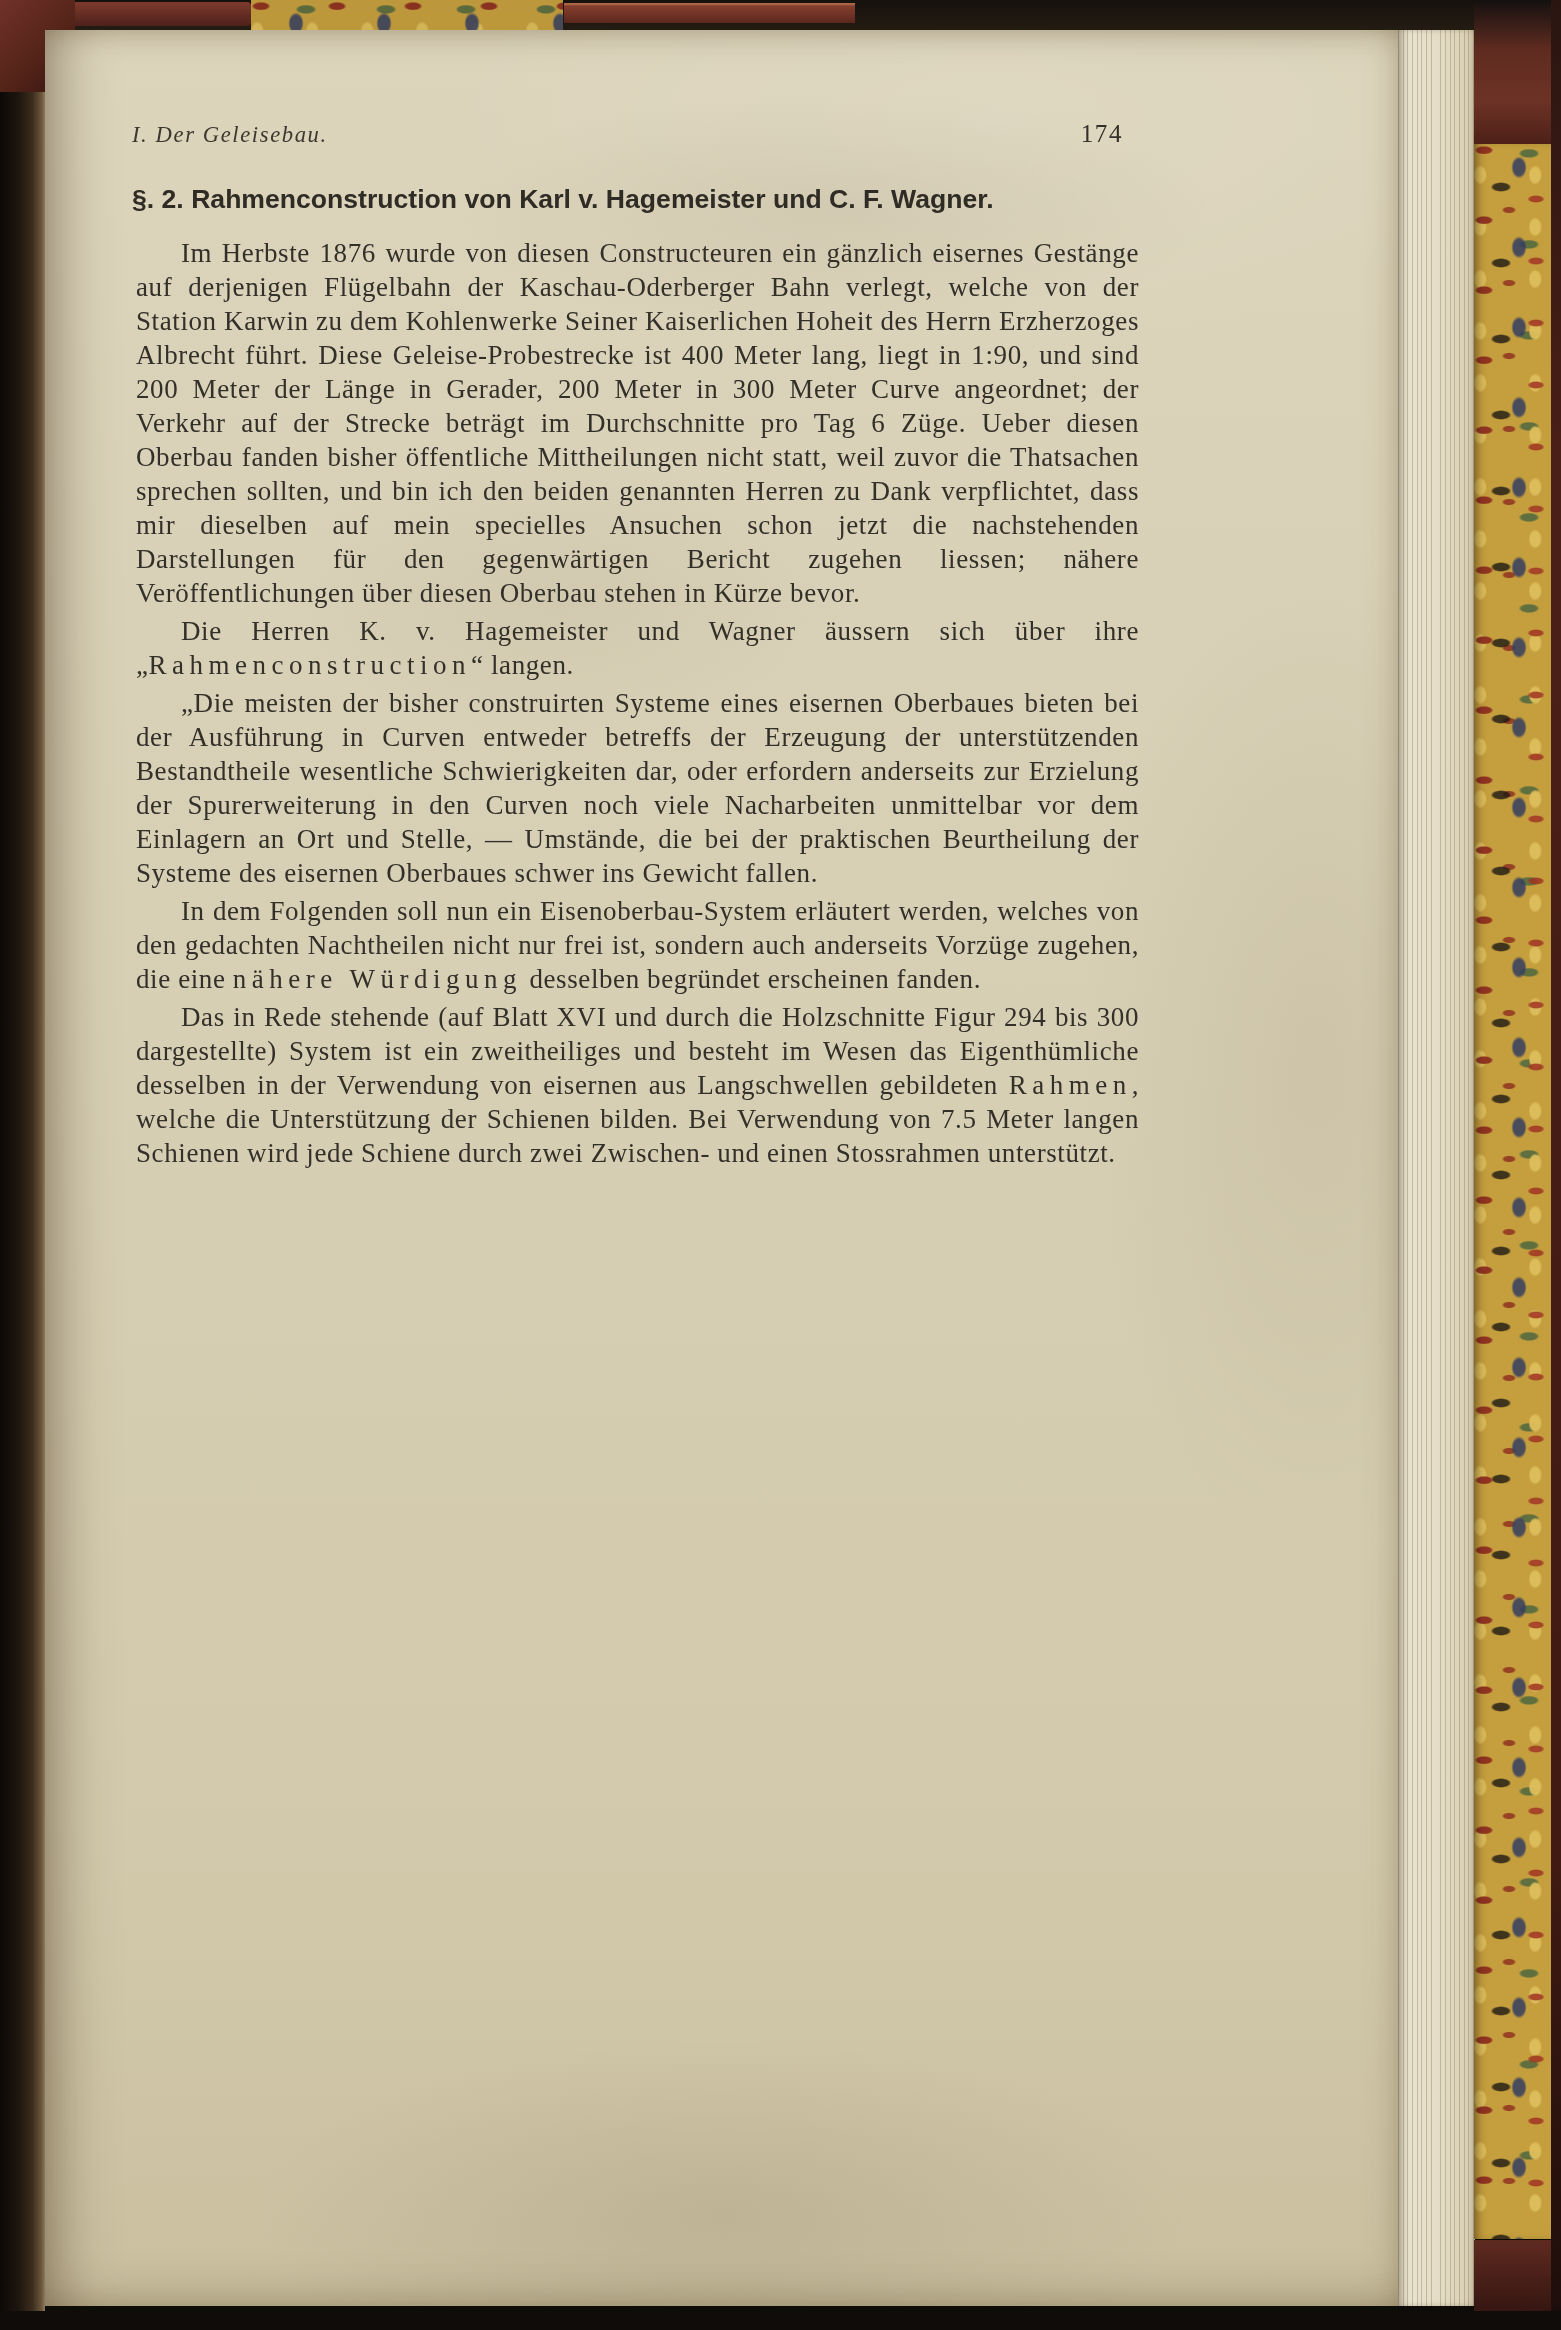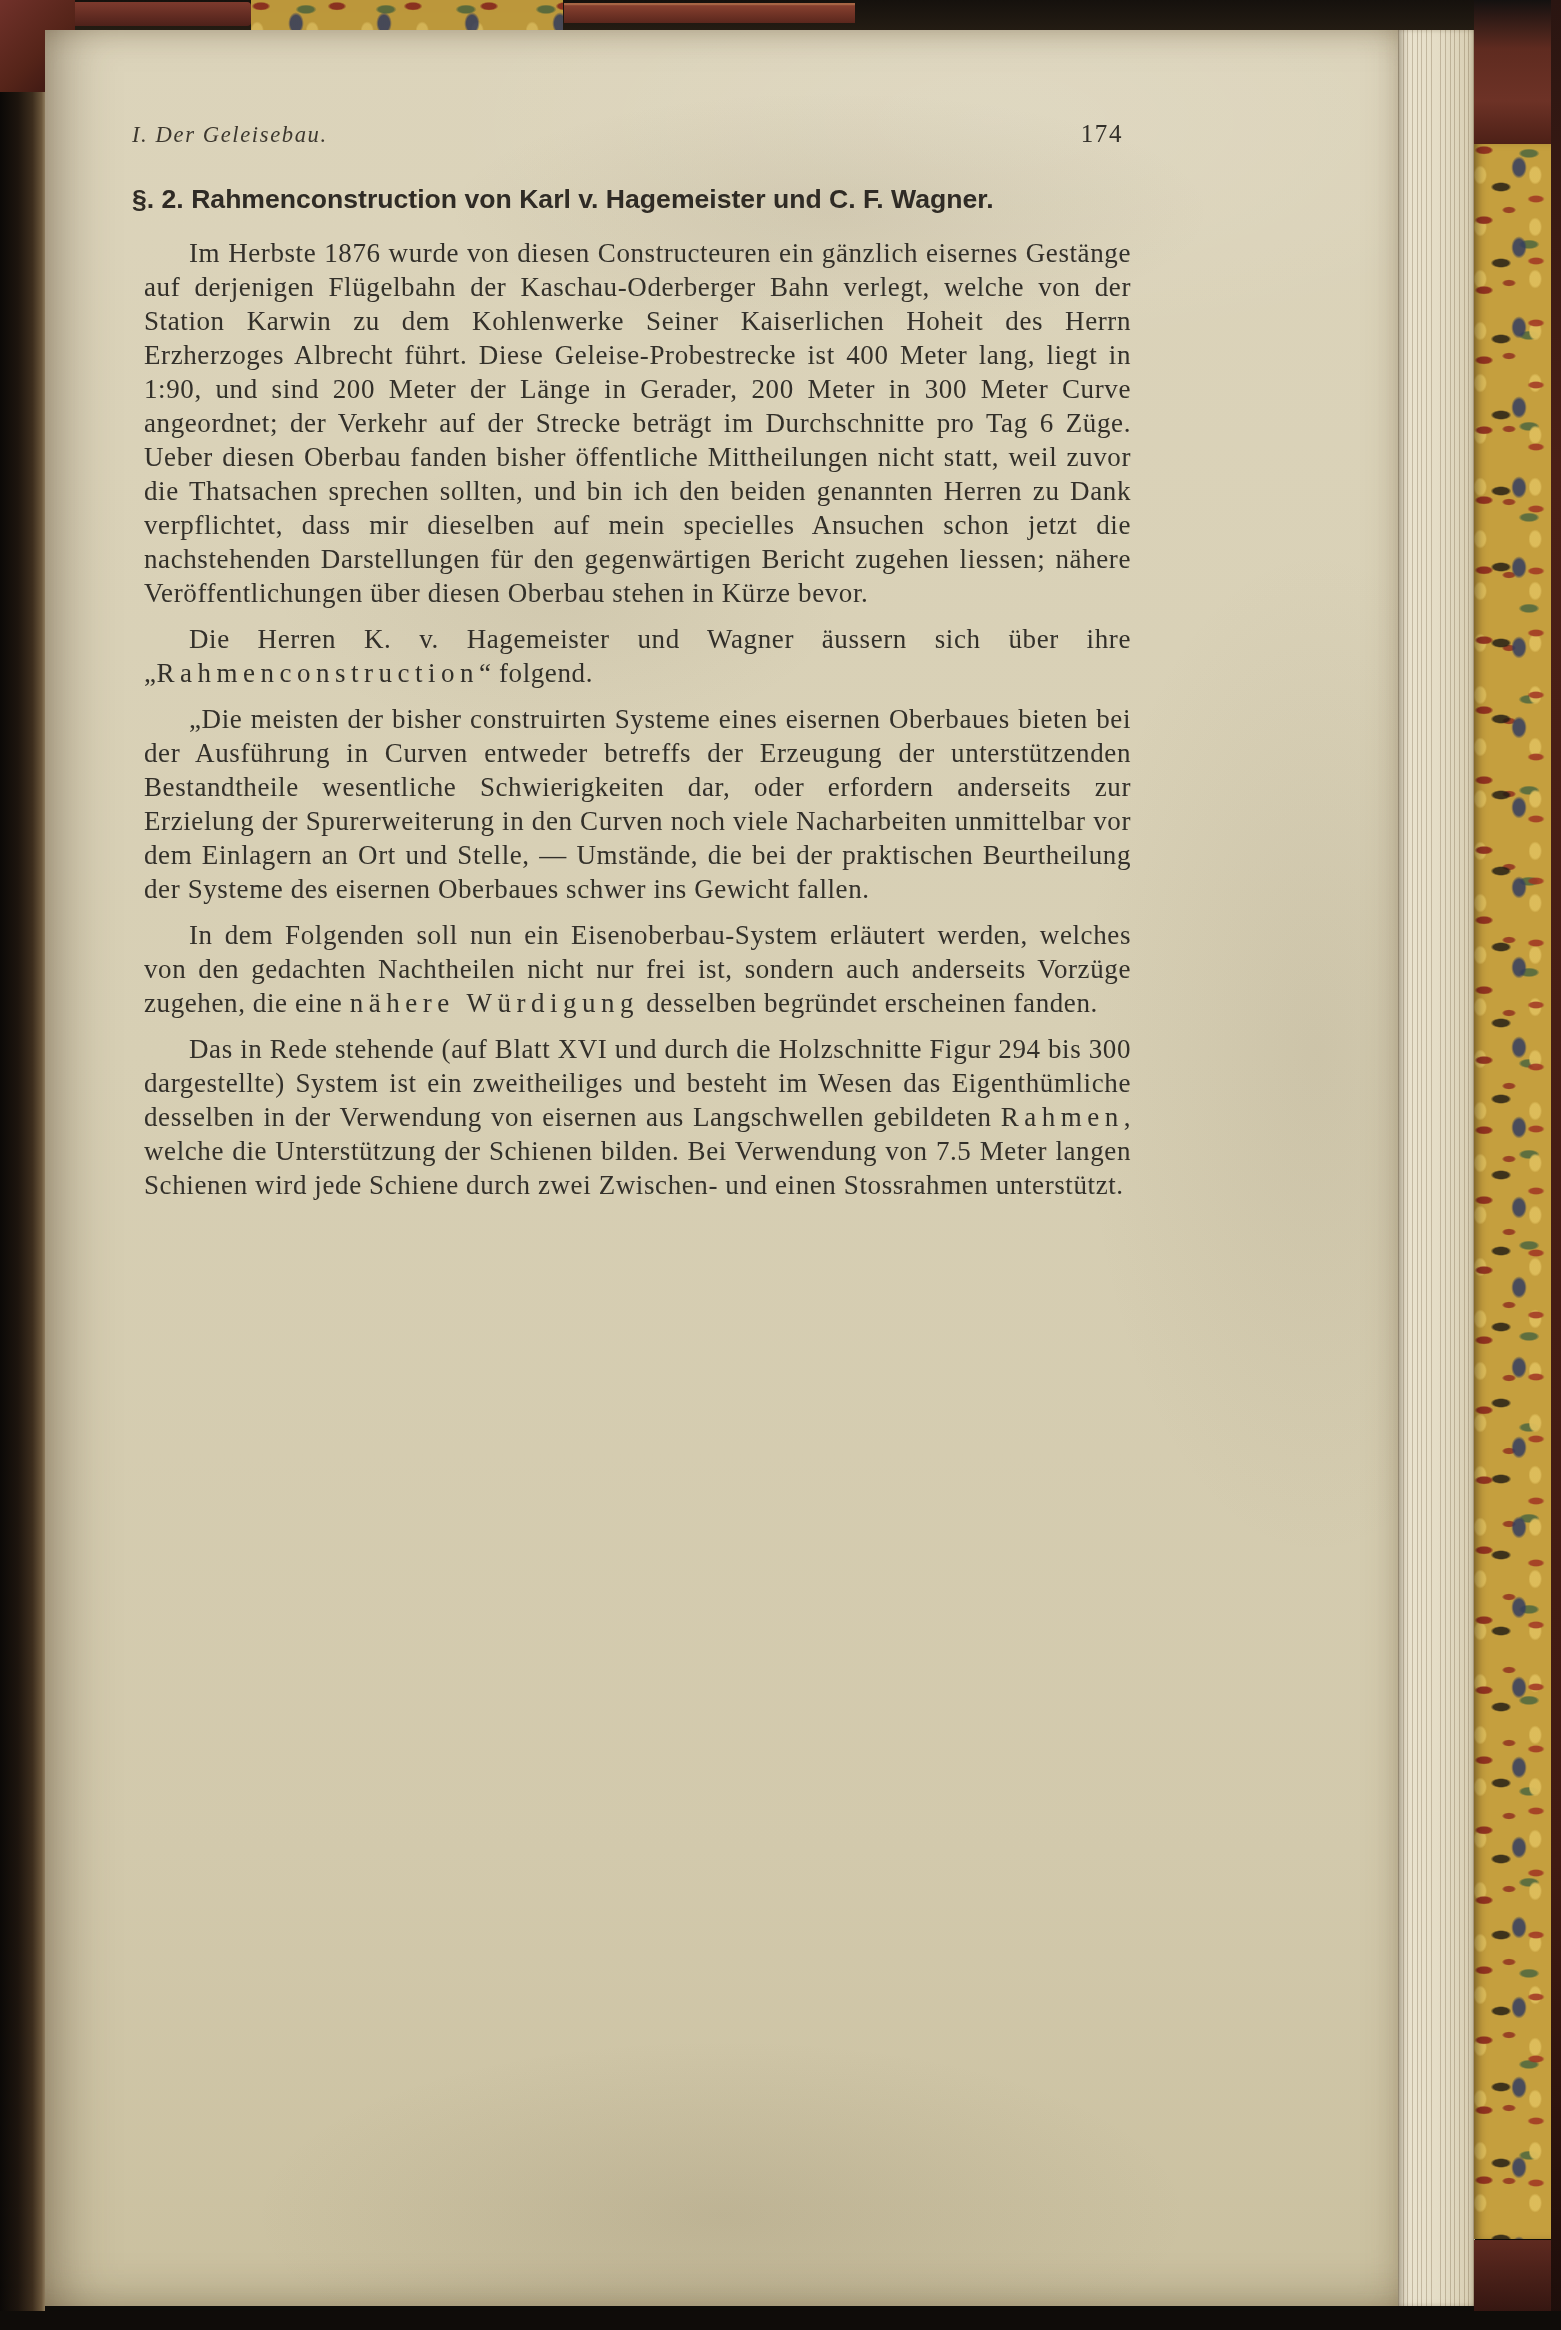--- a/index.html
+++ b/index.html
@@ -58,21 +58,21 @@
   .pagenum{
     position:absolute;right:20px;top:-0.8px;
     font-style:normal;font-size:25px;letter-spacing:1.6px;color:#33302a;
   }
   .heading{
     margin-top:33px;
     font-family:"Liberation Sans", sans-serif;font-weight:700;
     font-size:26.6px;line-height:34px;color:#2f2b25;
   }
   .bodytext{margin-top:20px;font-size:27px;line-height:34px;text-align:justify;letter-spacing:0.6px;}
-  .para{margin:12px;text-indent:45px;font-family:Liberation Serif, serif;}
+  .para{margin:4px;text-indent:45px;font-family:Liberation Serif, serif;}
   .sperr{letter-spacing:5.5px;}
 
   
   .fore-edge{
     position:absolute;left:1398px;top:30px;width:77px;height:2276px;
     background:
       repeating-linear-gradient(90deg, rgba(110,90,60,.30) 0 0.8px, rgba(0,0,0,0) 0.8px 4.7px),
       linear-gradient(90deg,#ece5d1 0%,#e4dcc5 55%,#d7cdb1 100%);
     box-shadow:inset 7px 0 9.4px -4.7px rgba(60,45,25,.55), inset -4.7px 0 7.8px -4.7px rgba(60,45,25,.45);
   }
@@ -127,21 +127,21 @@
     <div class="text-col">
       <div class="runhead">
         <span>I. Der Geleisebau.</span>
         <span class="pagenum">174</span>
       </div>
 
       <div class="heading">§. 2. Rahmenconstruction von Karl v. Hagemeister und C. F. Wagner.</div>
 
       <div class="bodytext">
           <p class="para"><span>Im Herbste 1876 wurde von diesen Constructeuren ein gänzlich eisernes Gestänge auf derjenigen Flügelbahn der Kaschau-Oderberger Bahn verlegt, welche von der Station Karwin zu dem Kohlenwerke Seiner Kaiserlichen Hoheit des Herrn Erzherzoges Albrecht führt. Diese Geleise-Probestrecke ist 400 Meter lang, liegt in 1:90, und sind 200 Meter der Länge in Gerader, 200 Meter in 300 Meter Curve angeordnet; der Verkehr auf der Strecke beträgt im Durchschnitte pro Tag 6 Züge. Ueber diesen Oberbau fanden bisher öffentliche Mittheilungen nicht statt, weil zuvor die Thatsachen sprechen sollten, und bin ich den beiden genannten Herren zu Dank verpflichtet, dass mir dieselben auf mein specielles Ansuchen schon jetzt die nachstehenden Darstellungen für den gegenwärtigen Bericht zugehen liessen; nähere Veröffentlichungen über diesen Oberbau stehen in Kürze bevor.</span></p>
-          <p class="para"><span>Die Herren K. v. Hagemeister und Wagner äussern sich über ihre „</span><span class="sperr">Rahmenconstruction</span><span>“ folgend.</span></p>
+          <p class="para"><span>Die Herren K. v. Hagemeister und Wagner äussern sich über ihre „</span><span class="sperr">Rahmenconstruction</span><span>“ langen.</span></p>
           <p class="para"><span>„Die meisten der bisher construirten Systeme eines eisernen Oberbaues bieten bei der Ausführung in Curven entweder betreffs der Erzeugung der unterstützenden Bestandtheile wesentliche Schwierigkeiten dar, oder erfordern anderseits zur Erzielung der Spurerweiterung in den Curven noch viele Nacharbeiten unmittelbar vor dem Einlagern an Ort und Stelle, — Umstände, die bei der praktischen Beurtheilung der Systeme des eisernen Oberbaues schwer ins Gewicht fallen.</span></p>
           <p class="para"><span>In dem Folgenden soll nun ein Eisenoberbau-System erläutert werden, welches von den gedachten Nachtheilen nicht nur frei ist, sondern auch anderseits Vorzüge zugehen, die eine </span><span class="sperr">nähere Würdigung</span><span> desselben begründet erscheinen fanden.</span></p>
           <p class="para"><span>Das in Rede stehende (auf Blatt XVI und durch die Holzschnitte Figur 294 bis 300 dargestellte) System ist ein zweitheiliges und besteht im Wesen das Eigenthümliche desselben in der Verwendung von eisernen aus Langschwellen gebildeten </span><span class="sperr">Rahmen</span><span>, welche die Unterstützung der Schienen bilden. Bei Verwendung von 7.5 Meter langen Schienen wird jede Schiene durch zwei Zwischen- und einen Stossrahmen unterstützt.</span></p>
         </div>
     </div>
   </div>
 
   <div class="fore-edge"></div>
 
   <div class="cover-top"></div>

